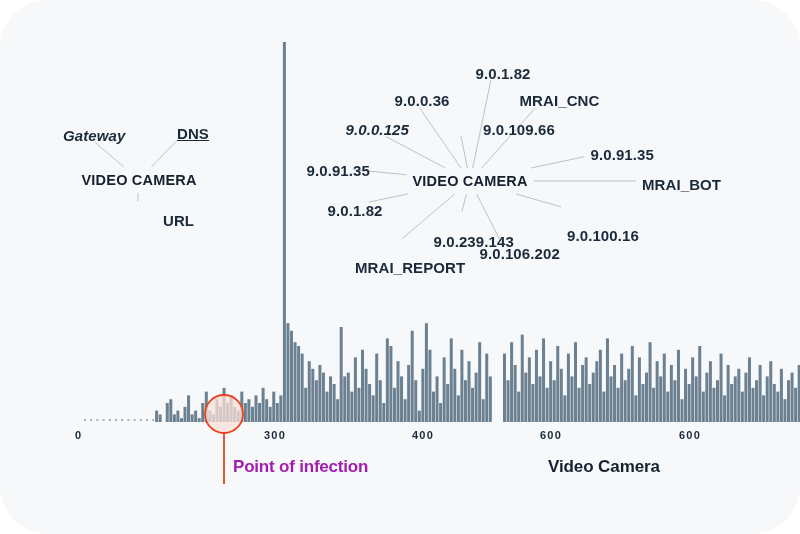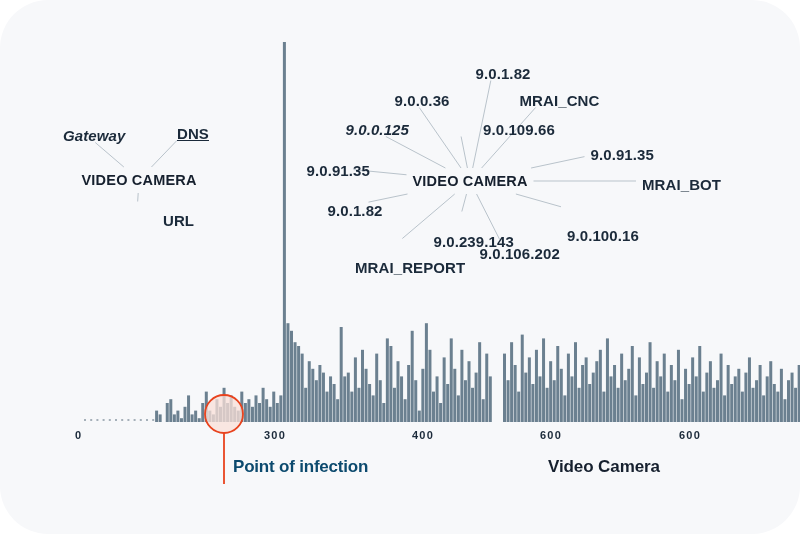--- a/index.html
+++ b/index.html
@@ -62,21 +62,21 @@
     letter-spacing: 1.2px;
     white-space: nowrap;
   }
   #infection-label {
     position: absolute;
     left: 233px;
     top: 457px;
     font-family: "Liberation Sans", sans-serif;
     font-weight: bold;
     font-size: 17px;
-    color: #0c4a6e;
+    color: #a21caf;
     white-space: nowrap;
     letter-spacing: -0.2px;
   }
   #series-label {
     position: absolute;
     left: 548px;
     top: 457px;
     font-family: "Liberation Sans", sans-serif;
     font-weight: bold;
     font-size: 17px;

